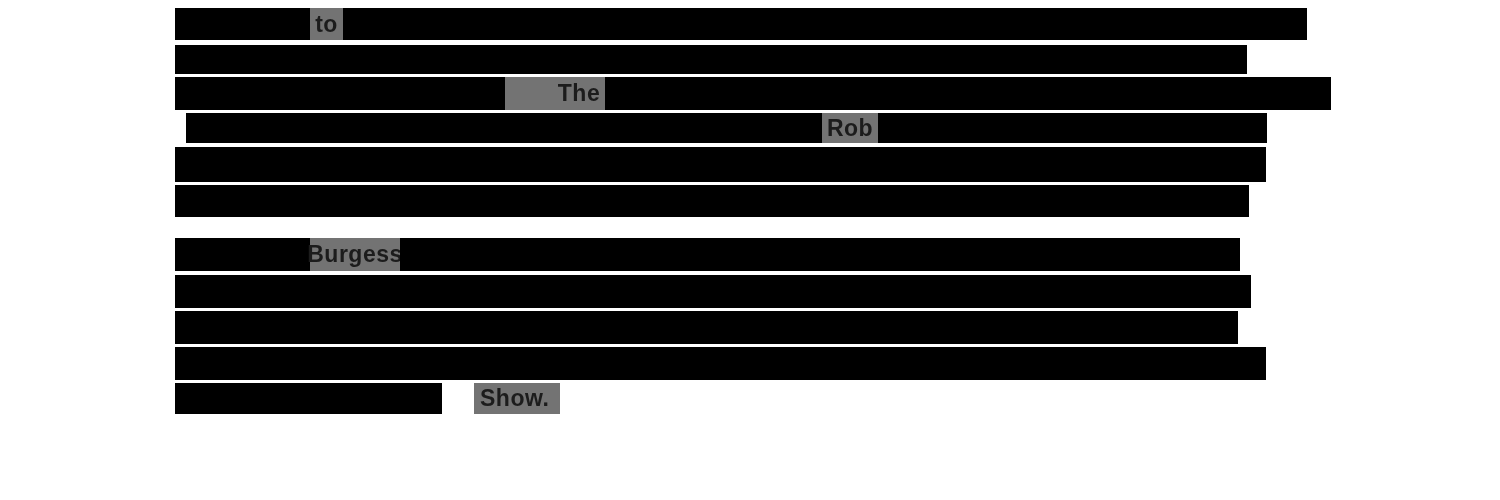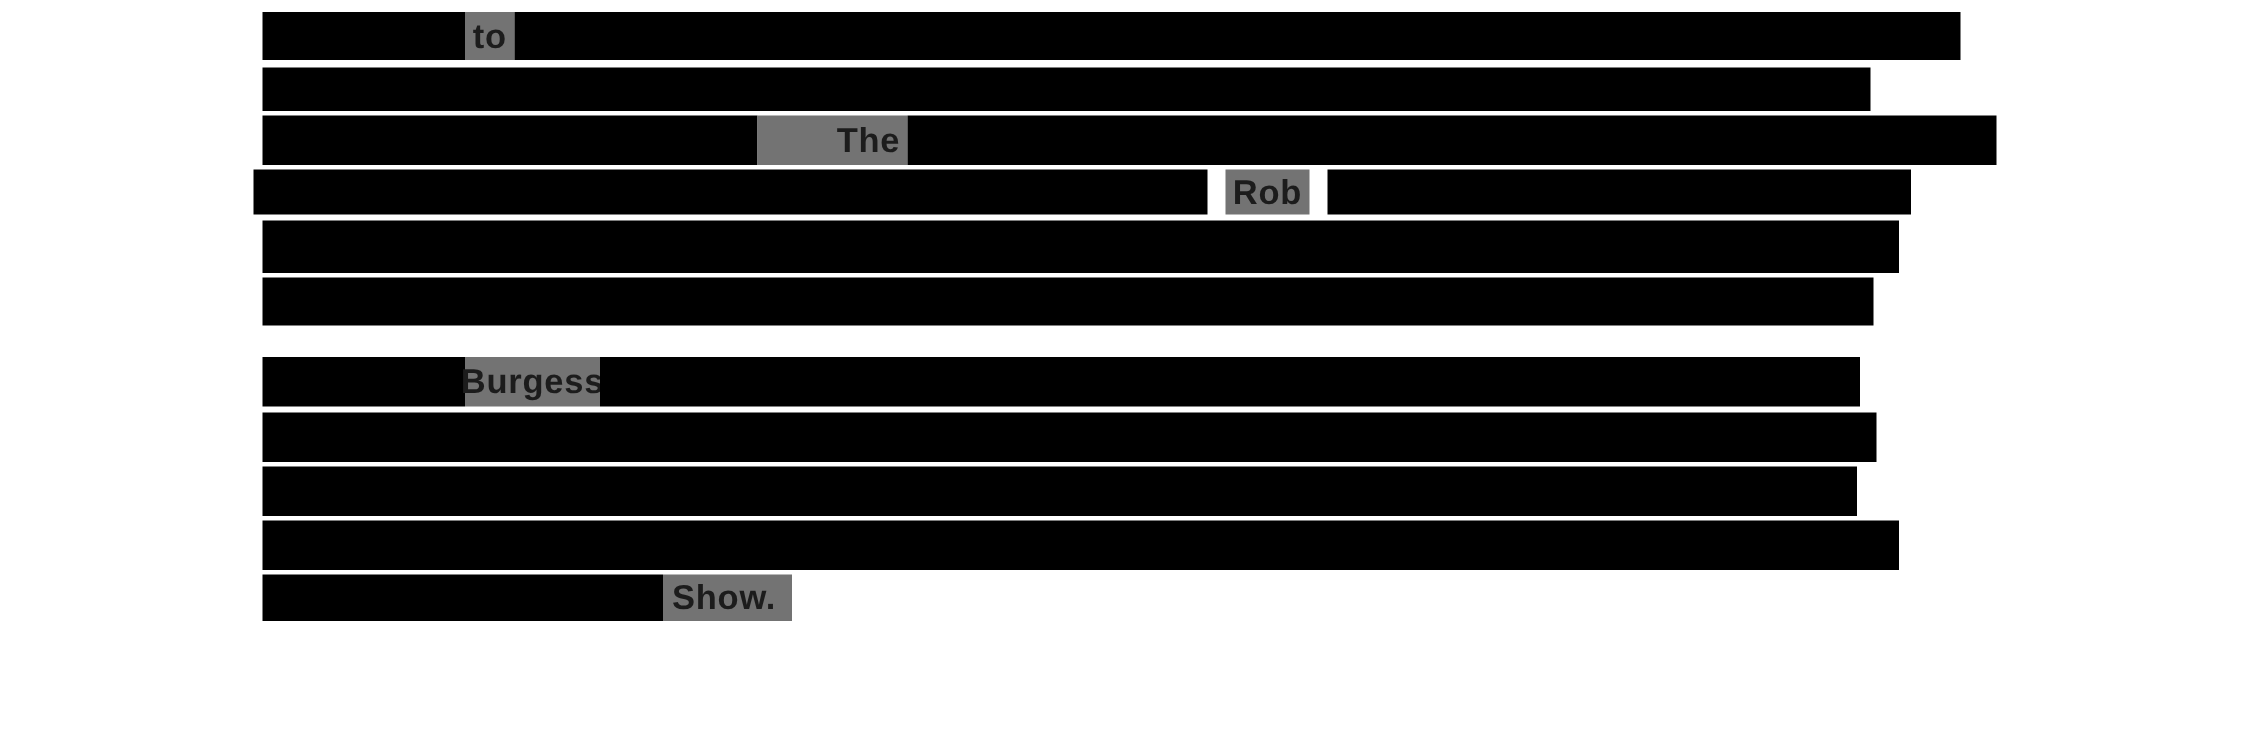--- a/index.html
+++ b/index.html
@@ -58,21 +58,21 @@
         <div class="bar" style="width: 964px; background: rgb(0, 0, 0);"></div>
       </div>
       <div class="line" style="top: 45px; left: 175px; height: 29px;">
         <div class="bar" style="width: 1072px; background: rgb(0, 0, 0);"></div>
       </div>
       <div class="line" style="top: 77px; left: 175px; height: 33px;">
         <div class="bar" style="width: 330px; background: rgb(0, 0, 0);"></div>
         <span class="word" style="width: 52px; color: rgb(28, 28, 28); padding-left: 48px;">The</span>
         <div class="bar" style="width: 726px; background: rgb(0, 0, 0);"></div>
       </div>
-      <div class="line" style="top: 113px; left: 169px; height: 30px; gap: 12px;">
+      <div class="line" style="top: 113px; left: 186px; height: 30px;">
         <div class="bar" style="width: 636px; background: rgb(0, 0, 0);"></div>
         <span class="word" style="width: 56px; color: rgb(28, 28, 28);">Rob</span>
         <div class="bar" style="width: 389px; background: rgb(0, 0, 0);"></div>
       </div>
       <div class="line" style="top: 147px; left: 175px; height: 35px;">
         <div class="bar" style="width: 1091px; background: rgb(0, 0, 0);"></div>
       </div>
       <div class="line" style="top: 185px; left: 175px; height: 32px;">
         <div class="bar" style="width: 1074px; background: rgb(0, 0, 0);"></div>
       </div>
@@ -83,18 +83,18 @@
       </div>
       <div class="line" style="top: 275px; left: 175px; height: 33px;">
         <div class="bar" style="width: 1076px; background: rgb(0, 0, 0);"></div>
       </div>
       <div class="line" style="top: 311px; left: 175px; height: 33px;">
         <div class="bar" style="width: 1063px; background: rgb(0, 0, 0);"></div>
       </div>
       <div class="line" style="top: 347px; left: 175px; height: 33px;">
         <div class="bar" style="width: 1091px; background: rgb(0, 0, 0);"></div>
       </div>
-      <div class="line" style="top: 383px; left: 175px; height: 31px;">
+      <div class="line" style="top: 383px; left: 175px; height: 31px; gap: 32px;">
         <div class="bar" style="width: 267px; background: rgb(0, 0, 0);"></div>
         <span class="word align-left" style="width: 80px; color: rgb(28, 28, 28);">Show.</span>
       </div>
     </div>
 </div>
 
 </body></html>

